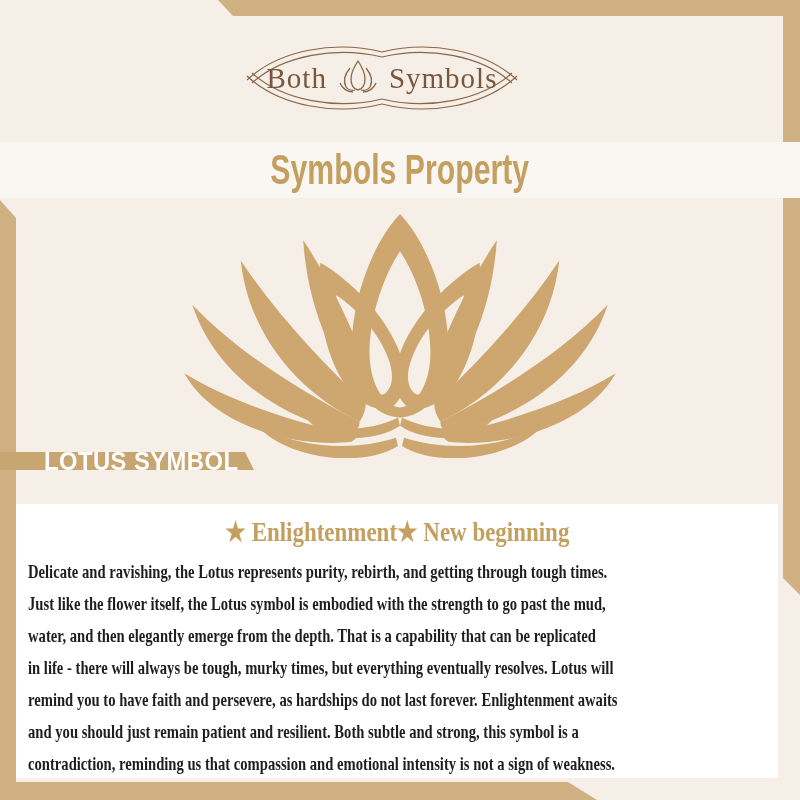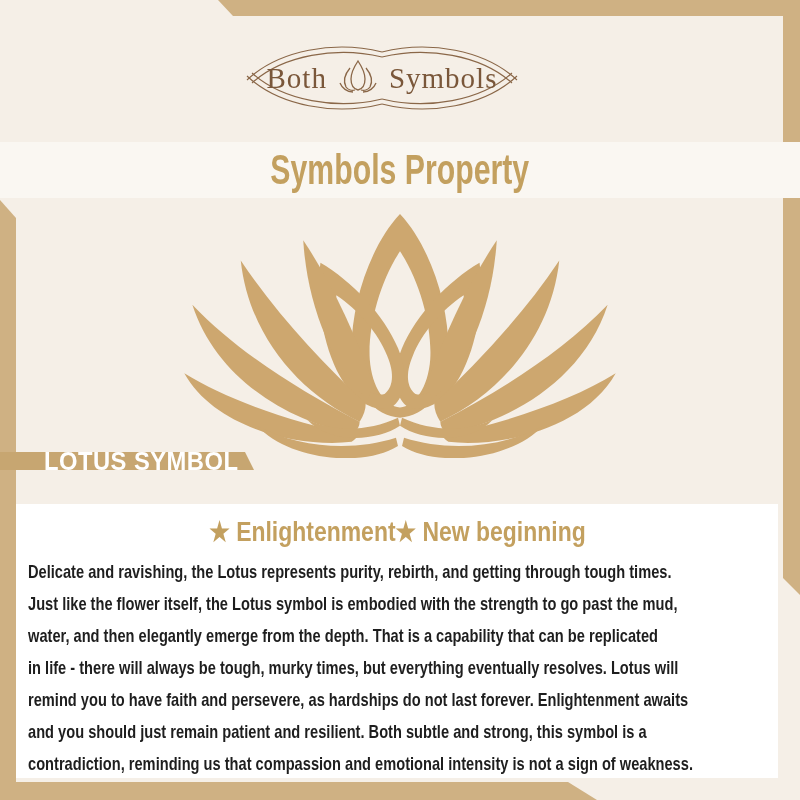--- a/index.html
+++ b/index.html
@@ -65,20 +65,21 @@
     display:flex;align-items:center;
   }
   .banner span{
     color:var(--banner-text);font-size:25px;font-weight:600;letter-spacing:.5px;
     margin-left:44px;transform:scaleX(.95);transform-origin:left center;white-space:nowrap;
   }
   
   .card{
     position:absolute;left:16px;top:504px;width:762px;height:274px;
     background:var(--card-bg);
+    font-family:Liberation Serif, serif;
   }
   .card-heading{
     position:absolute;left:0;top:12px;width:100%;text-align:center;white-space:nowrap;
   }
   .card-heading span{
     display:inline-block;font-size:27px;font-weight:bold;color:var(--gold-text);
     transform:scaleX(.85);transform-origin:center;
   }
   .card-paragraph{
     position:absolute;left:12px;top:52px;width:960px;

